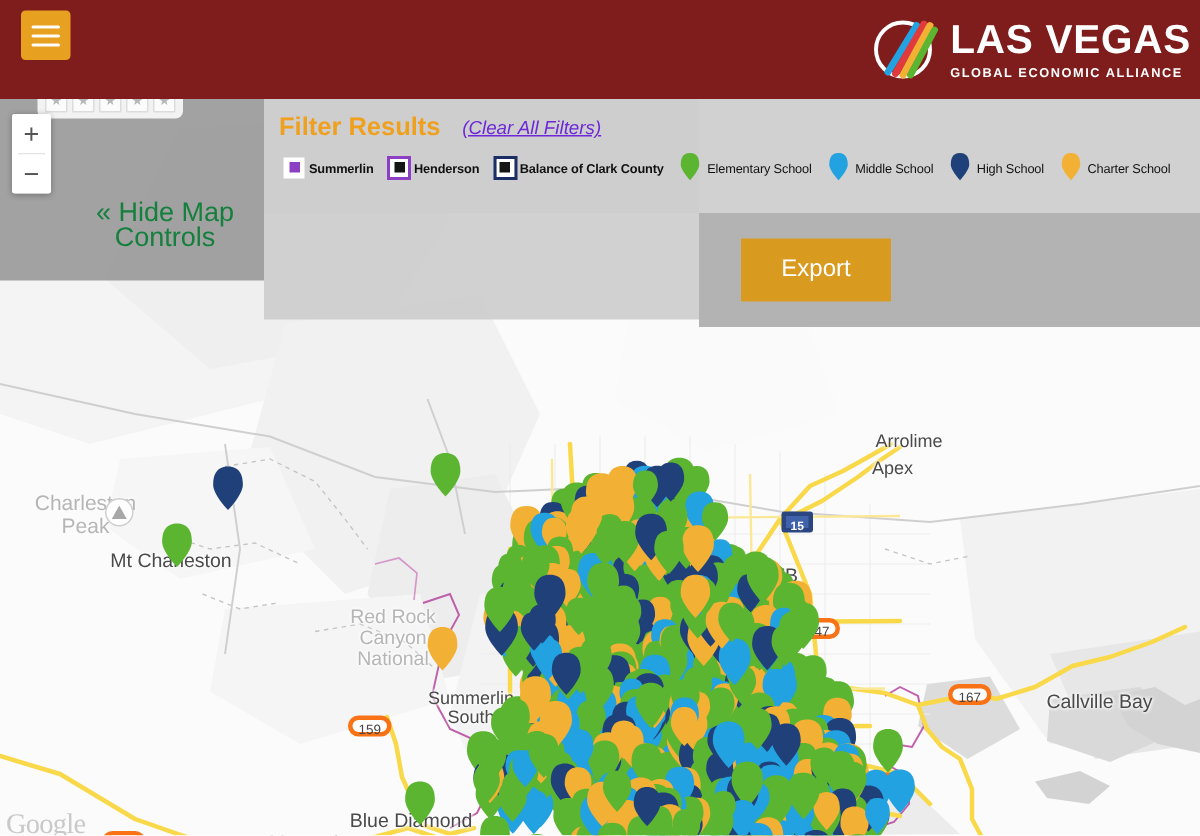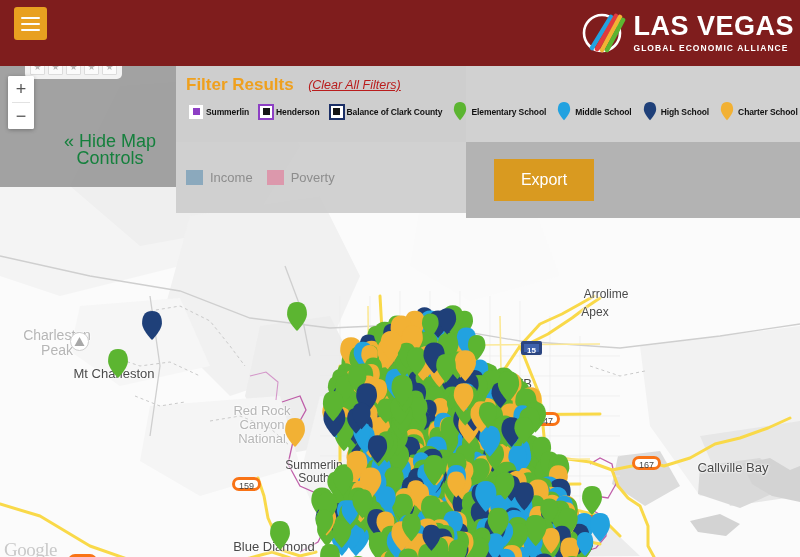--- a/index.html
+++ b/index.html
@@ -157,21 +157,21 @@
     font-family: "Liberation Sans", sans-serif;
     cursor: pointer;
   }
 
   .panel-inner { position: relative; z-index: 23; }
   .h-title {
     color: #efa01e; font-size: 17px; font-weight: bold;
     display: inline-block; vertical-align: middle;
   }
   .clear-link {
-    color: #b91c1c; font-size: 12.5px; font-style: italic;
+    color: #6d28d9; font-size: 12.5px; font-style: italic;
     text-decoration: underline; margin-left: 10px;
     display: inline-block; vertical-align: middle;
     cursor: pointer;
   }
 
   .chk-row {
     position: absolute; top: 34px; left: 10px;
     display: flex; align-items: center; gap: 4px;
     z-index: 23; white-space: nowrap;
   }
@@ -179,21 +179,21 @@
     width: 12px; height: 12px; flex: none;
     background: #ffffff; display: flex;
     align-items: center; justify-content: center;
   }
   .chk i { display: block; width: 7px; height: 7px; }
   .chk-label {
     font-size: 8.5px; font-weight: bold; color: #111;
     margin-right: 7px; letter-spacing: -0.1px;
   }
   .leg-item { display: flex; align-items: center; gap: 4px; margin-right: 7px; }
-  .leg-label { font-size: 8.5px; font-weight: bold; color: #111; letter-spacing: -0.1px; }
+  .leg-label { font-size: 8.5px; font-weight: normal; color: #111; letter-spacing: -0.1px; }
 
   .stars {
     position: absolute; top: 56px; left: 25px;
     background: #f2f2f2; border-radius: 5px;
     padding: 4px 5px; display: flex; gap: 3px;
     z-index: 23;
   }
   .star-btn {
     width: 15px; height: 15px; background: #fbfbfb;
     border: 1px solid #dcdcdc; border-radius: 1px;
@@ -1679,30 +1679,20 @@
   </div>
 
   <div class="filter-panel">
     <div class="panel-inner">
       <span class="h-title">Filter Results</span>
       <span class="clear-link">(Clear All Filters)</span>
     </div>
 
 
     <div class="census-rows">
-      <div class="census-row">
-        <div class="census-inline">
-          <span class="sw" style="background:#8ba9bd"></span>
-          <span class="census-label">Income</span>
-        </div>
-        <div class="census-inline">
-          <span class="sw" style="background:#dc98ac"></span>
-          <span class="census-label">Poverty</span>
-        </div>
-      </div>
     </div>
   </div>
 
   <div class="chk-row" style="left:190px; top:102px;">
     <span class="chk" style="outline:1px solid #ffffff;">
       <i style="background:#8d3fc4"></i>
     </span>
     <span class="chk-label">Summerlin</span>
 
     <span class="chk" style="outline:2px solid #8d3fc4;">

